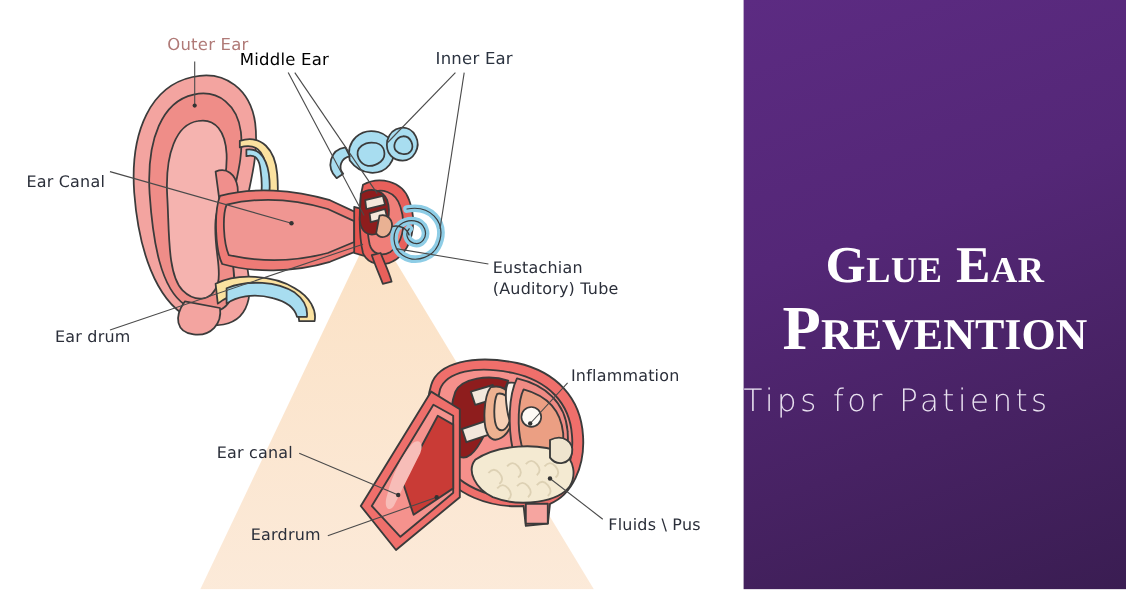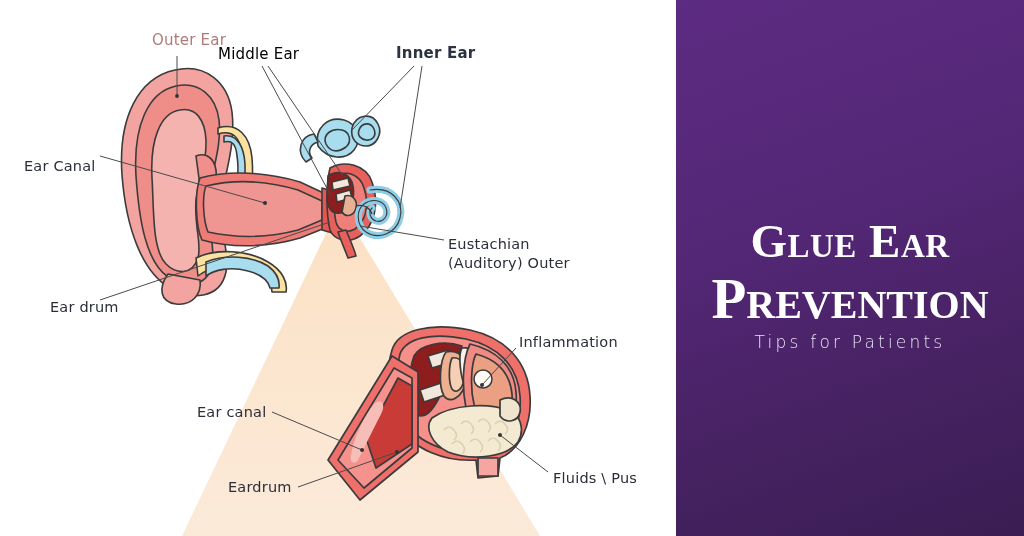--- a/index.html
+++ b/index.html
@@ -41,27 +41,27 @@
     font-size: 47px;
     line-height: 58px;
     font-variant: small-caps;
     letter-spacing: 0.5px;
   }
   #panel-title .t-line { display: block; white-space: nowrap; }
   #panel-title .t-line.line2 { font-size: 57px; letter-spacing: 0px; }
   #panel-subtitle {
     position: absolute;
     left: 0;
-    top: 332px;
+    top: 348px;
     width: 348px;
-    text-align: center;
+    text-align: left;
     color: #e9e2f0;
     font-family: "DejaVu Sans", sans-serif;
     font-weight: 300;
-    font-size: 17px;
+    font-size: 28px;
     letter-spacing: 3.2px;
     white-space: nowrap;
   }
 
   
   #art {
     position: absolute;
     left: 0; top: 0;
     width: 676px;
     height: 536px;
@@ -73,21 +73,21 @@
     position: absolute;
     font-family: "DejaVu Sans", sans-serif;
     font-size: 14.5px;
     color: #2b2f3a;
     white-space: nowrap;
     line-height: 18px;
     letter-spacing: 0.2px;
   }
   .lbl.outer  { color: #b07a77; font-size: 15px; }
   .lbl.middle { color: #000000; font-size: 15px; }
-  .lbl.inner  { color: #2b3340; font-size: 15px; font-weight: bold; }
+  .lbl.inner  { color: #2b3340; font-size: 15px; }
   .lbl.two-line { line-height: 19px; white-space: normal; width: 170px; }
 </style>
 </head>
 <body>
 
 <div id="stage">
 
   <div id="art">
     <svg width="676" height="536" viewBox="0 0 676 536" xmlns="http://www.w3.org/2000/svg">
 
@@ -298,21 +298,21 @@
   <div class="lbl middle" style="left:218px; top:45px;">Middle Ear</div>
 
   <div class="lbl inner" style="left:396px; top:44px;">Inner Ear</div>
 
   <div class="lbl" style="left:24px; top:157px;">Ear Canal</div>
 
   <div class="lbl" style="left:30px; top:298px;margin-left:20px;">Ear drum</div>
 
   <div class="lbl two-line" style="left:448px; top:235px;">
     <span>Eustachian</span><br>
-    <span>(Auditory) Outer</span>
+    <span>(Auditory) Tube</span>
   </div>
 
   <div class="lbl" style="left:519px; top:333px;">Inflammation</div>
 
   <div class="lbl" style="left:197px; top:403px;">Ear canal</div>
 
   <div class="lbl" style="left:228px; top:478px;">Eardrum</div>
 
   <div class="lbl" style="left:553px; top:469px;">Fluids \ Pus</div>
 

